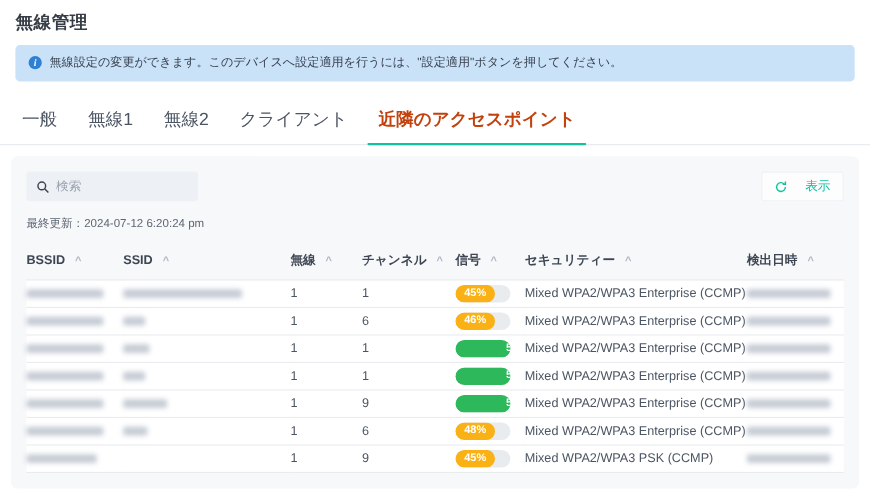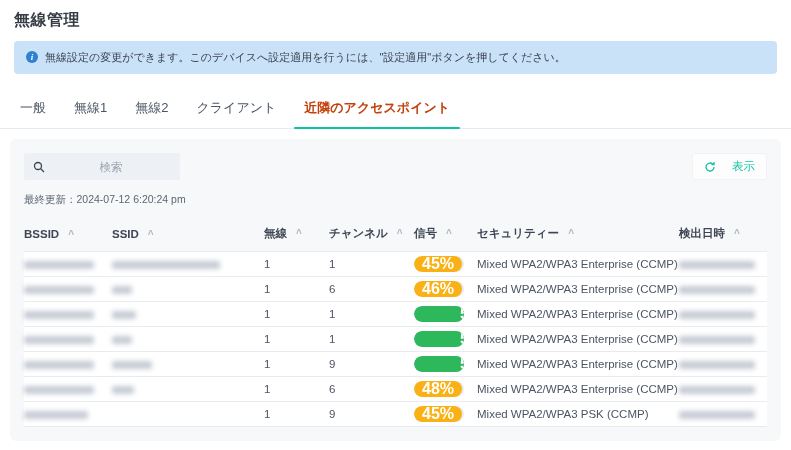--- a/index.html
+++ b/index.html
@@ -16,35 +16,35 @@
   
   .banner { margin:2px 14px 0 14px; background:#c9e2f8; border-radius:4px;
     padding:7px 12px 8px 12px; font-size:11px; line-height:1.65; color:#3a4250;
     display:flex; gap:7px; }
   .info-icon { flex:0 0 auto; width:12px; height:12px; margin-top:3px; border-radius:50%;
     background:#2f7fd3; color:#fff; font-size:9px; font-weight:bold; text-align:center;
     line-height:12px; font-family:"Liberation Serif",serif; font-style:italic; }
 
   
   .tabs { display:flex; margin-top:16px; border-bottom:1px solid #e6e9ee; padding-left:6px; }
-  .tab { font-size:13px; color:#4b5563; padding:9px 14px 11px 14px; cursor:pointer;
+  .tab { font-size:16px; color:#4b5563; padding:9px 14px 11px 14px; cursor:pointer;
     position:relative; white-space:nowrap; }
   .tab.active { color:#c2410c;font-weight:bold; }
   .tab.active::after { content:""; position:absolute; left:4px; right:4px; bottom:-1px;
     height:2px; background:#10c2a0; border-radius:1px; }
 
   
   .card { margin:10px 10px 0 10px; background:#f7f8fa; border-radius:6px;
     padding:14px; height:302px; overflow:hidden; }
   .toolbar { display:flex; justify-content:space-between; align-items:center; }
   .search-box { display:flex; align-items:center; gap:6px; width:156px; height:27px;
     background:#edf0f4; border-radius:3px; padding:0 9px; }
   .search-box svg { flex:0 0 auto; }
   .search-input { border:none; outline:none; background:transparent; width:100%;
-    font-size:11.5px; color:#3c4450; font-family:inherit;text-align:center; }
+    font-size:11.5px; color:#3c4450; font-family:inherit; }
   .search-input::placeholder { color:#9aa3b0; }
   .refresh-btn { display:flex; align-items:center; gap:16px; background:#fdfdfe;
     border:1px solid #f0f2f5; border-radius:3px; height:27px; padding:0 11px;
     color:#10c2a0; font-size:11.5px; cursor:pointer; font-family:inherit; }
 
   .last-updated { margin-top:13px; font-size:10.5px; color:#5d6673; }
 
   
   table { width:100%; border-collapse:collapse; table-layout:fixed; margin-top:10px; }
   col.c1{width:88px} col.c2{width:152px} col.c3{width:65px} col.c4{width:85px}
@@ -55,21 +55,21 @@
   tbody tr { background:#fff; border-top:1px solid #e9ecef; }
   tbody tr:last-child { border-bottom:1px solid #e9ecef; }
   td { font-size:11.5px; color:#4b5563; padding:0; height:25px; vertical-align:middle; }
 
   .mask { display:inline-block; height:8px; border-radius:2px; background:#c6ccd5;
     filter:blur(2.5px); vertical-align:middle; }
 
   .sig-track { width:50px; height:16px; background:#e9ecef; border-radius:8px;
     overflow:hidden; display:flex; }
   .sig-fill { display:inline-block; height:16px; line-height:16px; border-radius:8px;
-    color:#fff; font-size:16px; font-weight:bold; padding:0 8px; white-space:nowrap; }
+    color:#fff; font-size:10px; font-weight:bold; padding:0 8px; white-space:nowrap; }
   .sig-fill.warn { background:#f9b115; }
   .sig-fill.ok   { background:#2eb85c;padding-left:46px; }
 </style>
 </head>
 <body>
 
 <div class="page-header">
   <div class="page-title">無線管理</div>
 </div>
 

